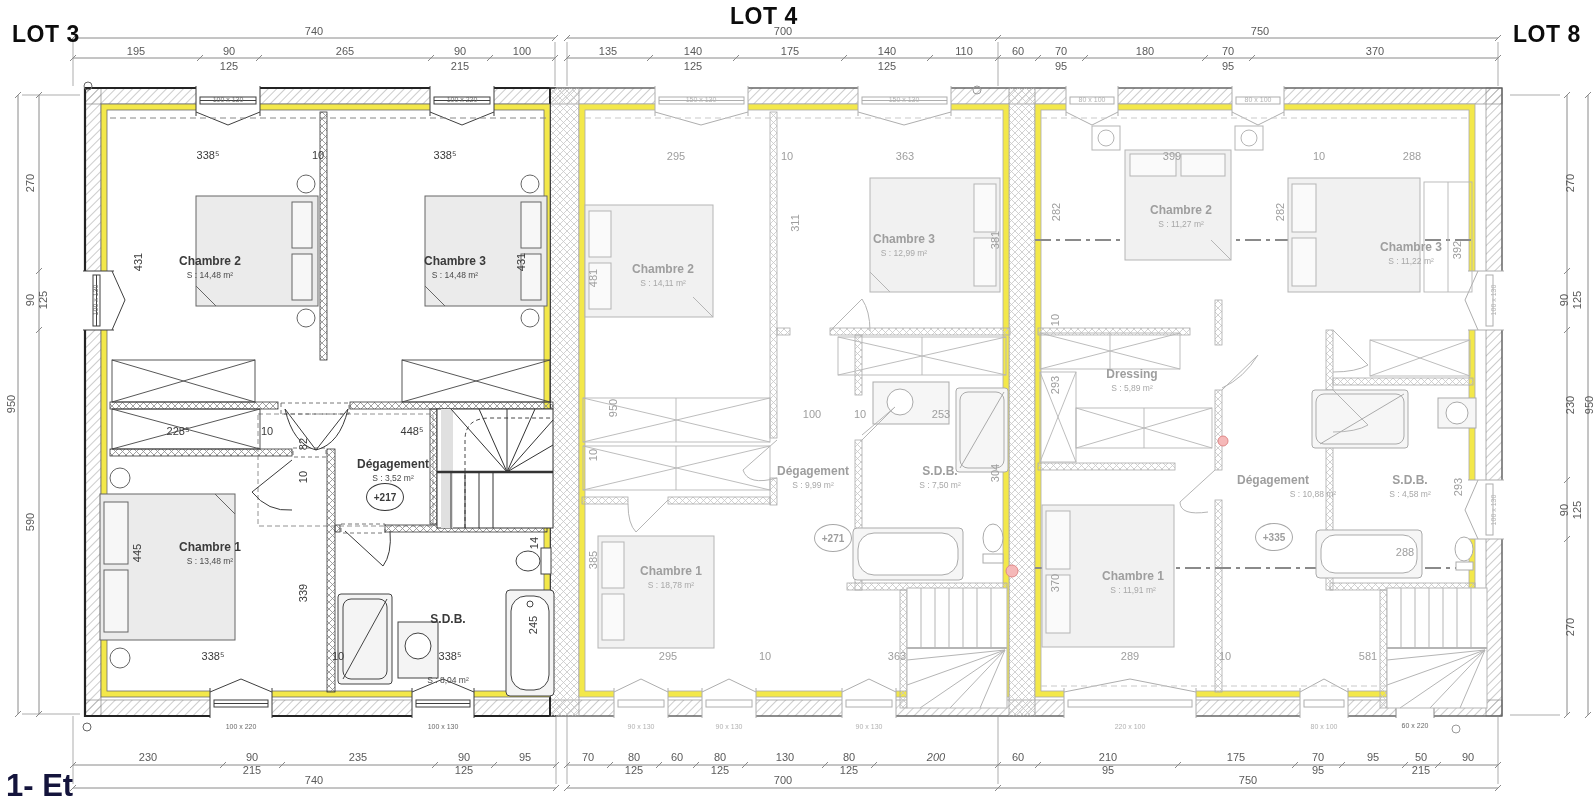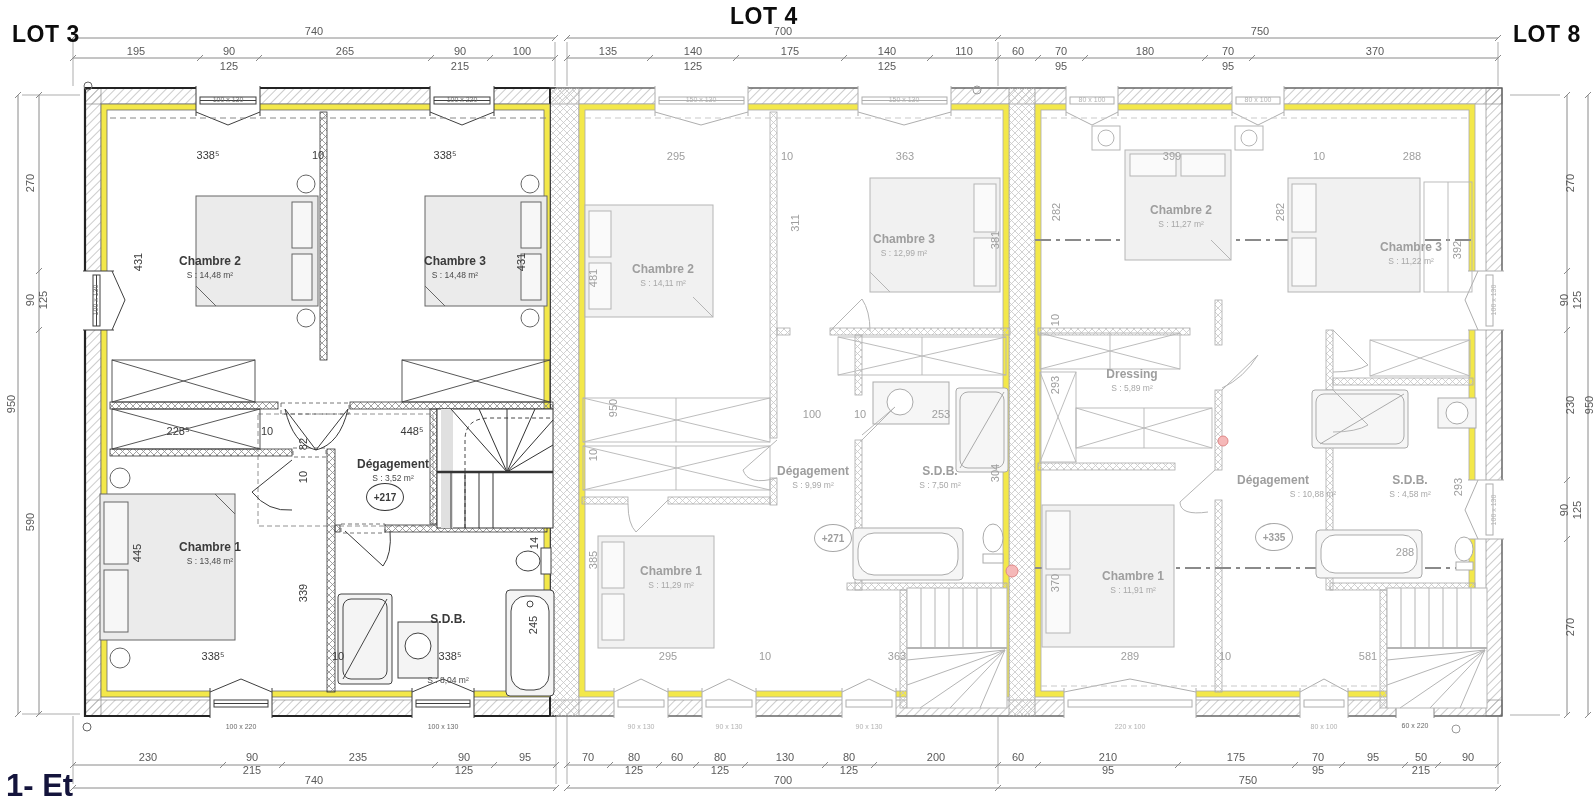--- a/index.html
+++ b/index.html
@@ -399,21 +399,21 @@
       <span class="ann t-dim" style="left: 314px; top: 780px;">740</span>
       <span class="ann t-dim" style="left: 588px; top: 757px;">70</span>
       <span class="ann t-dim" style="left: 634px; top: 757px;">80</span>
       <span class="ann t-dim" style="left: 634px; top: 770px;">125</span>
       <span class="ann t-dim" style="left: 677px; top: 757px;">60</span>
       <span class="ann t-dim" style="left: 720px; top: 757px;">80</span>
       <span class="ann t-dim" style="left: 720px; top: 770px;">125</span>
       <span class="ann t-dim" style="left: 785px; top: 757px;">130</span>
       <span class="ann t-dim" style="left: 849px; top: 757px;">80</span>
       <span class="ann t-dim" style="left: 849px; top: 770px;">125</span>
-      <span class="ann t-dim" style="left: 936px; top: 757px;">200</span>
+      <span class="ann t-dim" style="left: 936px; top: 757px; font-style: italic;">200</span>
       <span class="ann t-dim" style="left: 783px; top: 780px;">700</span>
       <span class="ann t-dim" style="left: 1018px; top: 757px;">60</span>
       <span class="ann t-dim" style="left: 1108px; top: 757px;">210</span>
       <span class="ann t-dim" style="left: 1108px; top: 770px;">95</span>
       <span class="ann t-dim" style="left: 1236px; top: 757px;">175</span>
       <span class="ann t-dim" style="left: 1318px; top: 757px;">70</span>
       <span class="ann t-dim" style="left: 1318px; top: 770px;">95</span>
       <span class="ann t-dim" style="left: 1373px; top: 757px;">95</span>
       <span class="ann t-dim" style="left: 1421px; top: 757px;">50</span>
       <span class="ann t-dim" style="left: 1421px; top: 770px;">215</span>
@@ -484,21 +484,21 @@
       <span class="ann t-win45" style="left: 701px; top: 99px;">150 x 130</span>
       <span class="ann t-win45" style="left: 904px; top: 99px;">150 x 130</span>
       <span class="ann t-win45" style="left: 641px; top: 726px;">90 x 130</span>
       <span class="ann t-win45" style="left: 729px; top: 726px;">90 x 130</span>
       <span class="ann t-win45" style="left: 869px; top: 726px;">90 x 130</span>
       <span class="ann t-room45" style="left: 663px; top: 269px;">Chambre 2</span>
       <span class="ann t-area45" style="left: 663px; top: 283px;">S : 14,11 m²</span>
       <span class="ann t-room45" style="left: 904px; top: 239px;">Chambre 3</span>
       <span class="ann t-area45" style="left: 904px; top: 253px;">S : 12,99 m²</span>
       <span class="ann t-room45" style="left: 671px; top: 571px;">Chambre 1</span>
-      <span class="ann t-area45" style="left: 671px; top: 585px;">S : 11,29 m²</span>
+      <span class="ann t-area45" style="left: 671px; top: 585px;">S : 18,78 m²</span>
       <span class="ann t-room45" style="left: 813px; top: 471px;">Dégagement</span>
       <span class="ann t-area45" style="left: 813px; top: 485px;">S : 9,99 m²</span>
       <span class="ann t-room45" style="left: 940px; top: 471px;">S.D.B.</span>
       <span class="ann t-area45" style="left: 940px; top: 485px;">S : 7,50 m²</span>
       <div class="lvl lvl45" style="left: 813px; top: 538px; margin-left: 20px;">+271</div>
       <span class="ann t-faded" style="left: 1172px; top: 156px;">399</span>
       <span class="ann t-faded" style="left: 1319px; top: 156px;">10</span>
       <span class="ann t-faded" style="left: 1412px; top: 156px;">288</span>
       <span class="ann t-faded rot" style="left: 1056px; top: 212px;">282</span>
       <span class="ann t-faded rot" style="left: 1280px; top: 212px;">282</span>

